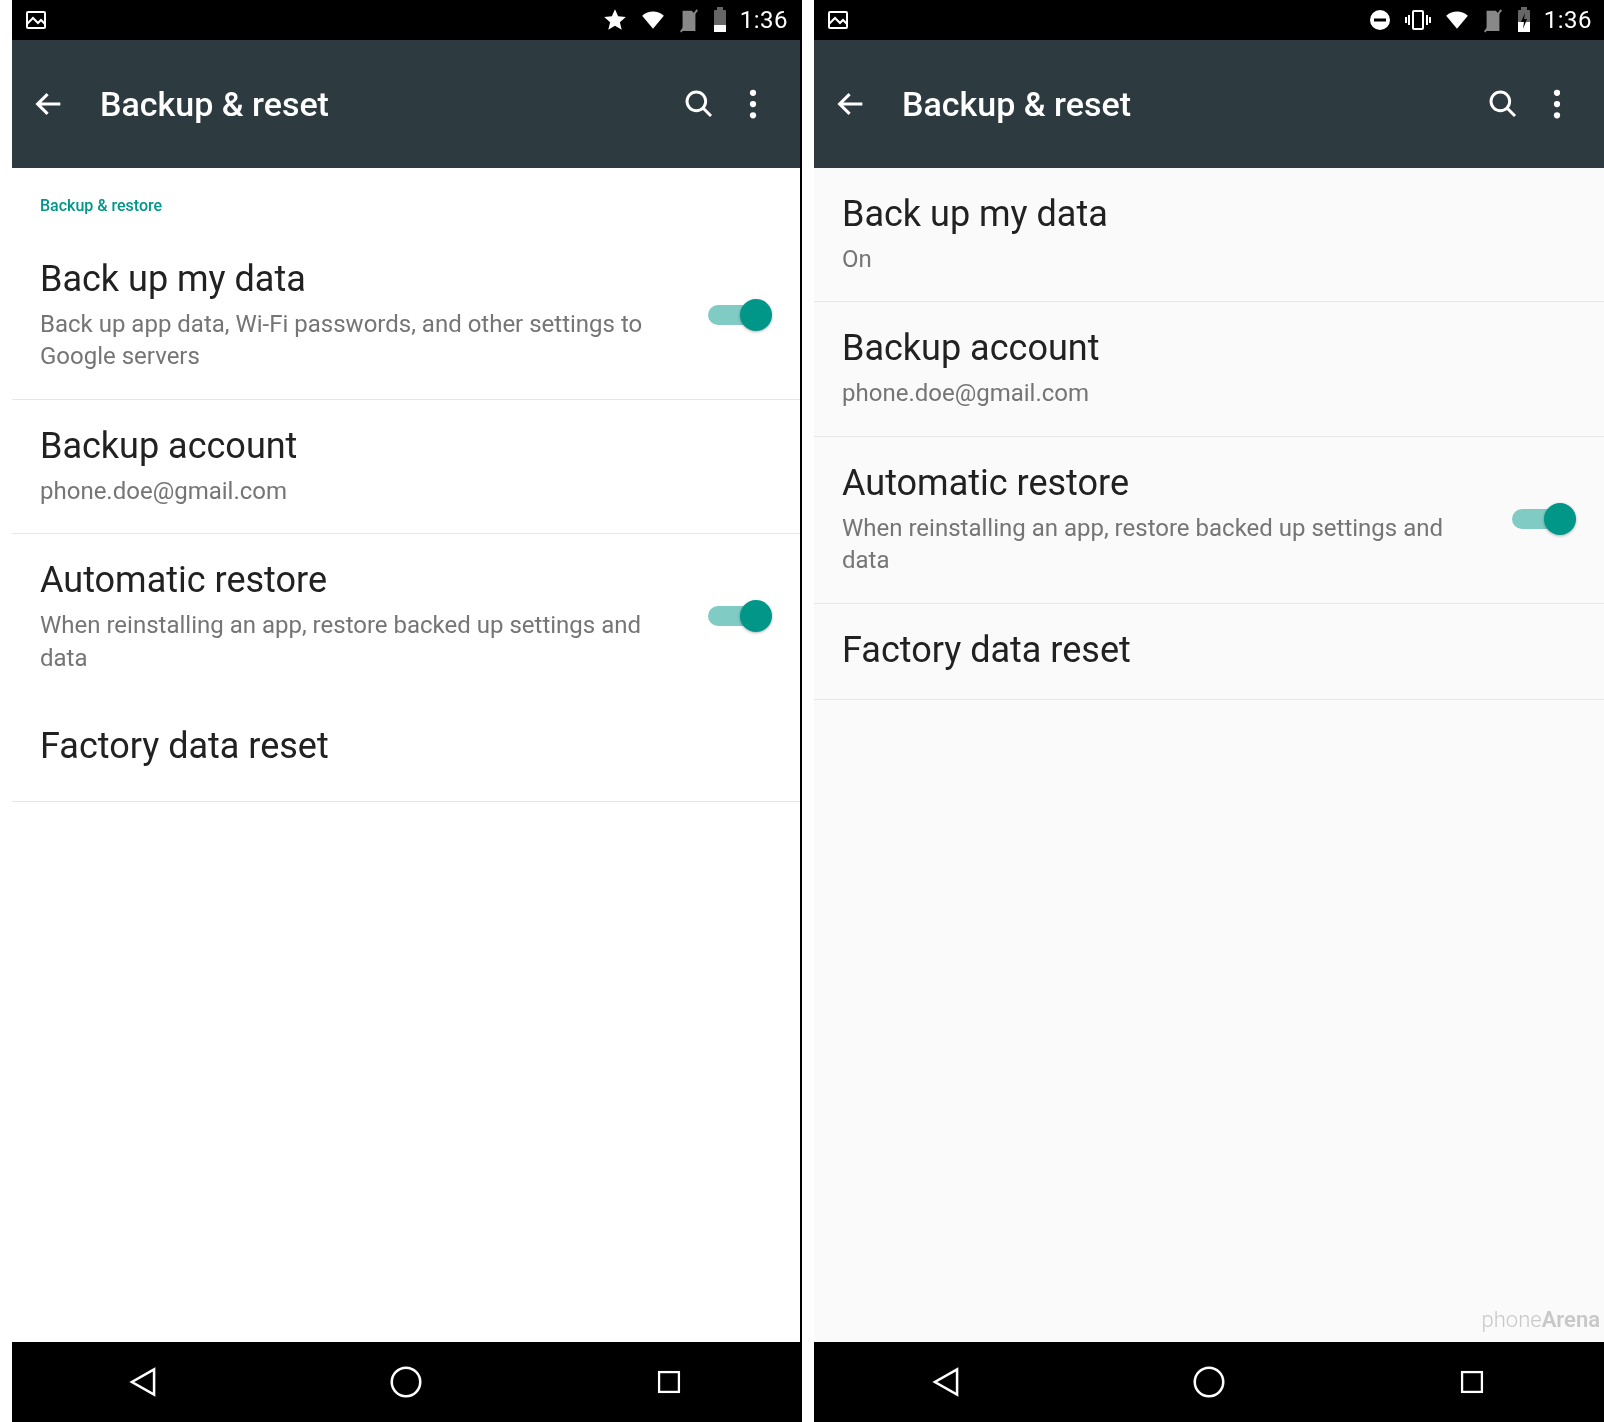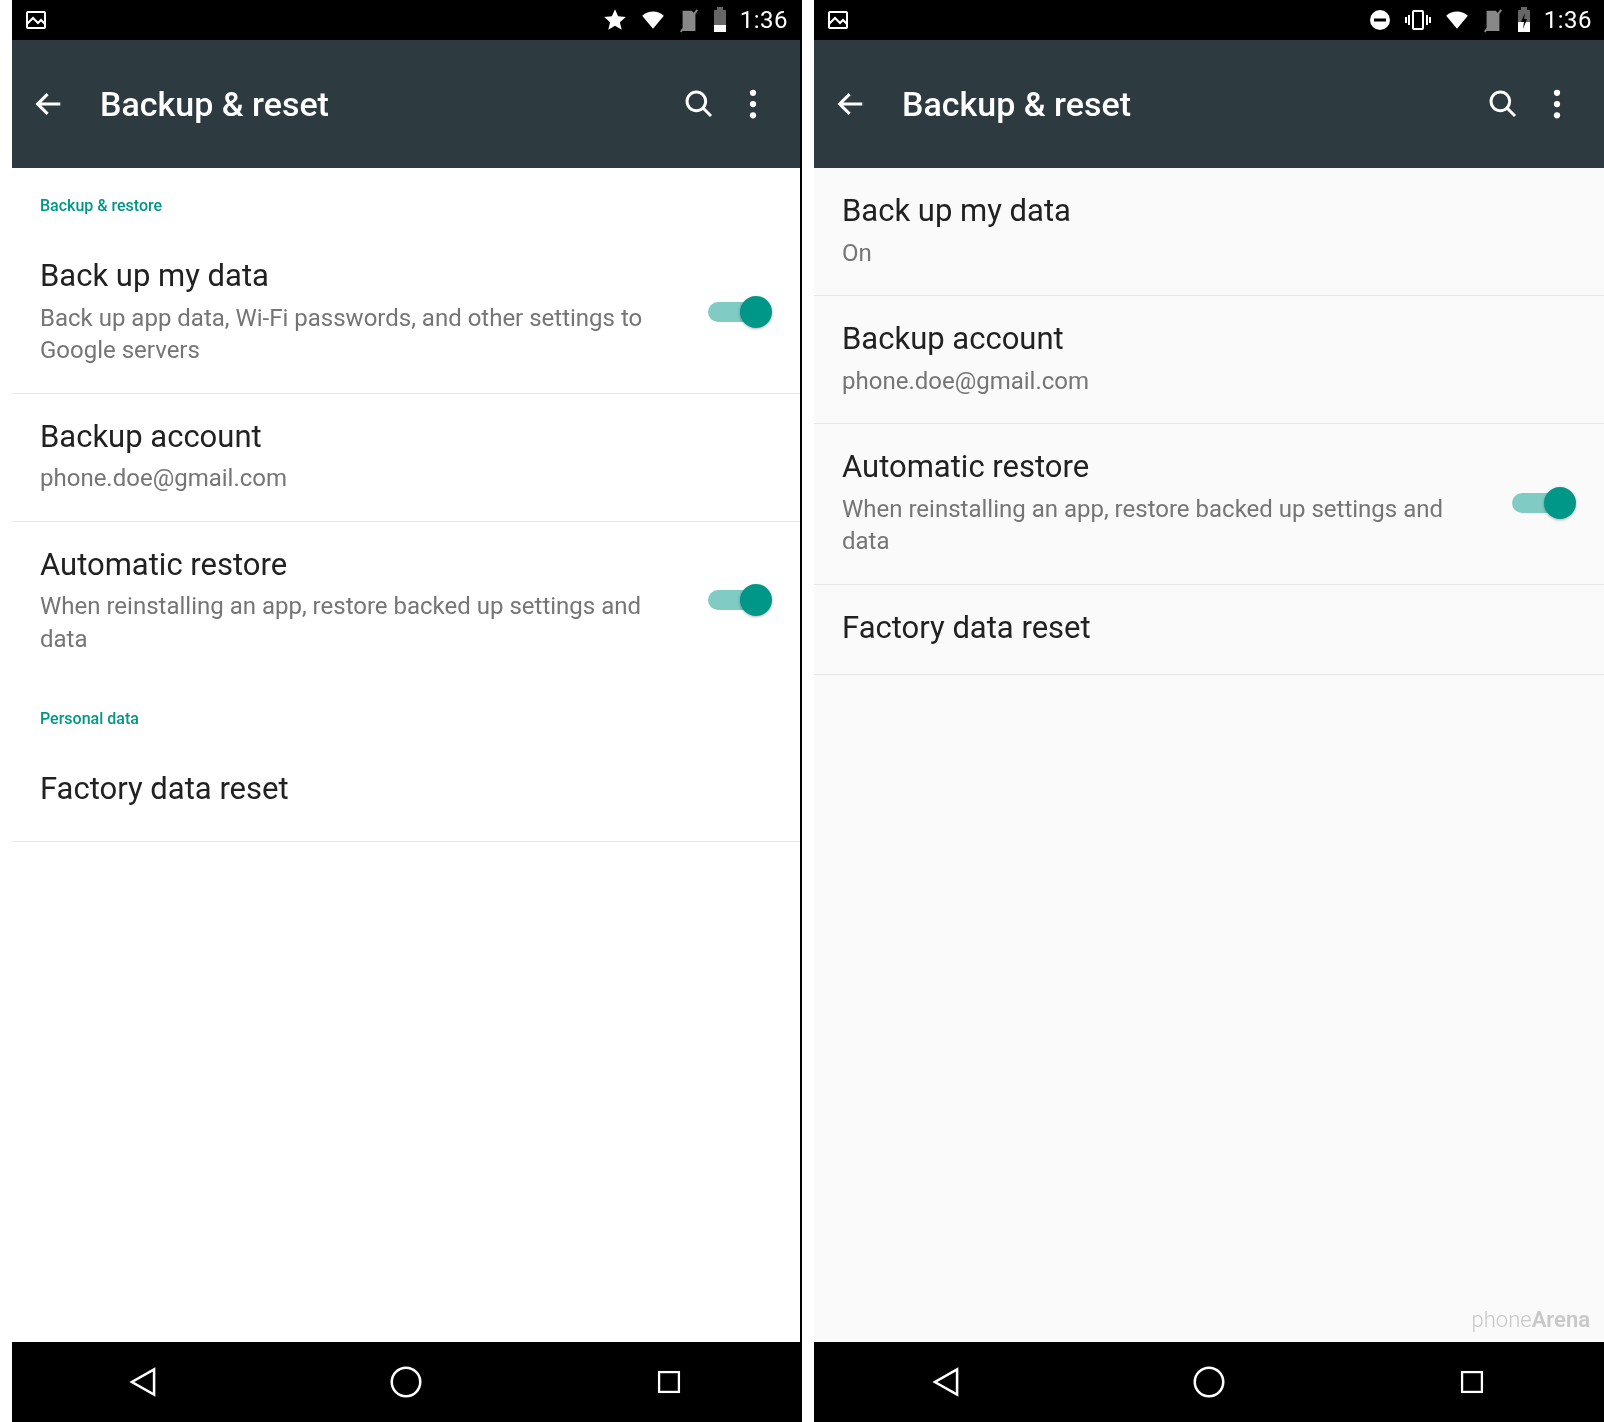--- a/index.html
+++ b/index.html
@@ -84,21 +84,21 @@
     display: flex;
     align-items: center;
     padding: 24px 28px 26px 28px;
     background: #fff;
     border-bottom: 1px solid #e6e6e6;
   }
   .row.no-border { border-bottom: none; }
   .row .text { flex: 1; padding-right: 16px; }
   .row .primary {
     color: #212121;
-    font-size: 31px;
+    font-size: 36px;
     font-weight: 400;
     line-height: 1.25;
     margin-bottom: 6px;
   }
   .row .secondary {
     color: #757575;
     font-size: 24px;
     font-weight: 400;
     line-height: 1.35;
   }
@@ -143,21 +143,21 @@
   .navbar .nav-btn {
     width: 120px;
     display: inline-flex;
     align-items: center;
     justify-content: center;
   }
 
   
   .watermark {
     position: absolute;
-    right: 14px;
+    right: 4px;
     bottom: 90px;
     font-size: 22px;
     color: #c8c8c8;
     font-weight: 300;
   }
   .watermark .bold { font-weight: 600; }
 
   
   .phone.right .content { background: #fafafa; }
   .phone.right .row { background: #fafafa; }
@@ -251,21 +251,20 @@
       <div class="text">
         <div class="primary">Automatic restore</div>
         <div class="secondary">When reinstalling an app, restore backed up settings and data</div>
       </div>
       <div class="toggle">
         <div class="track"></div>
           <div class="thumb"></div>
       </div>
     </div>
 
-    <div class="section-header">Personal data</div>
 
     <div class="row">
       <div class="text">
         <div class="primary">Factory data reset</div>
       </div>
     </div>
   </div>
 
   <div class="navbar">
     <span class="nav-btn">

